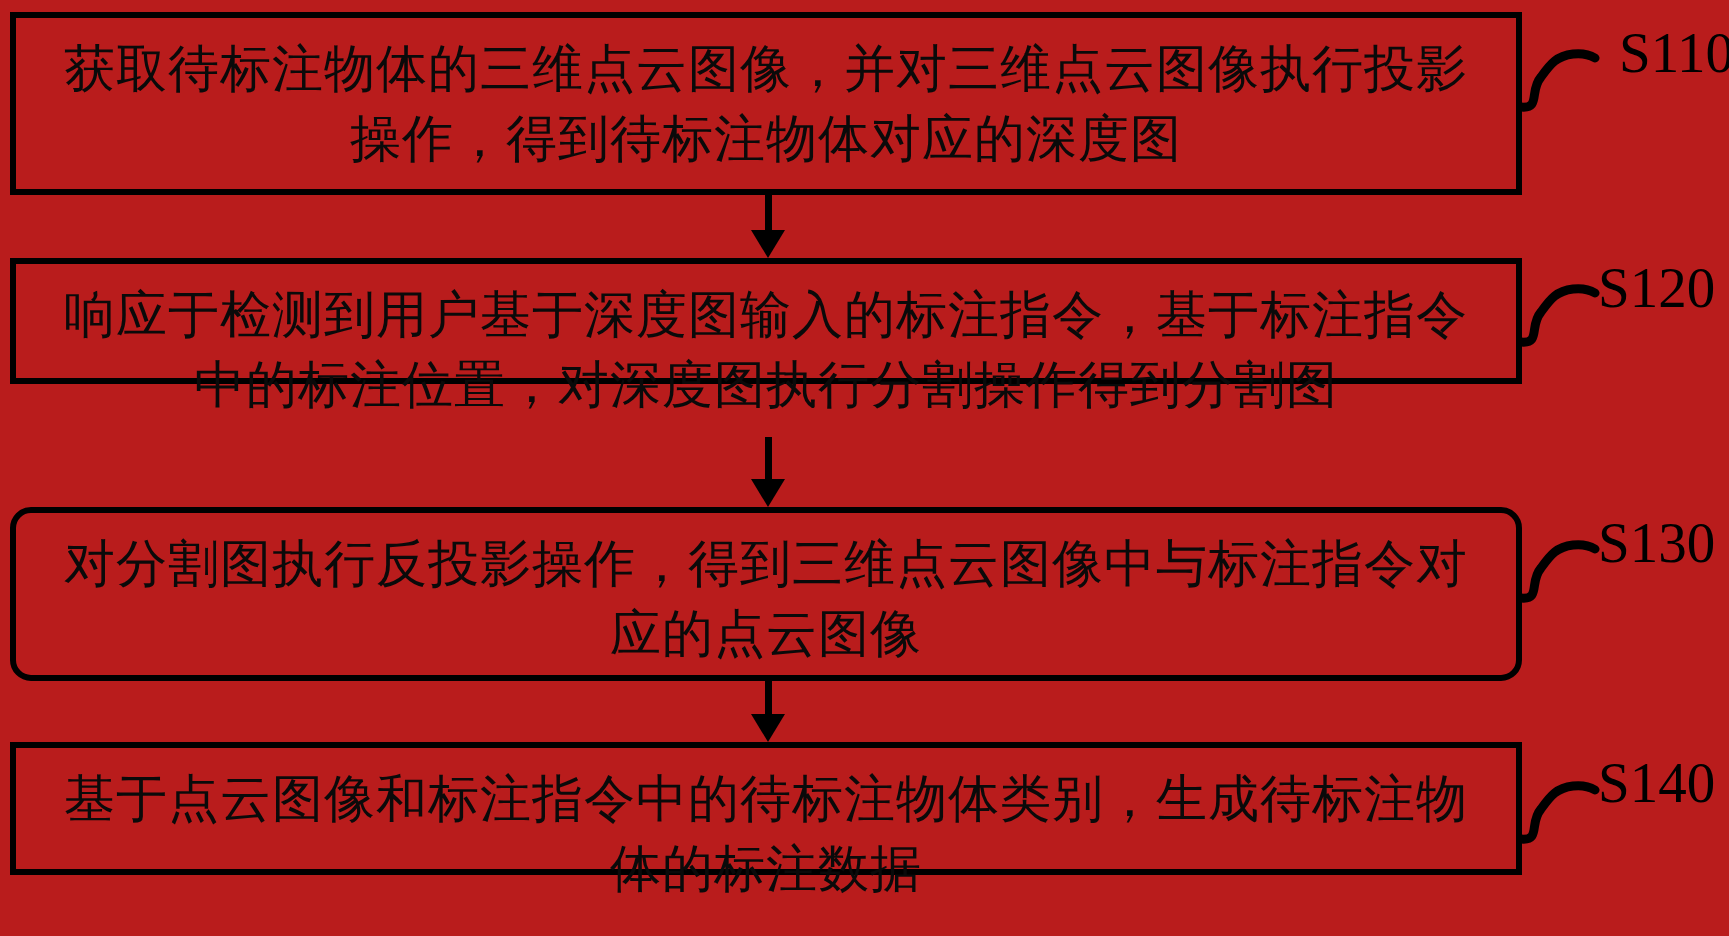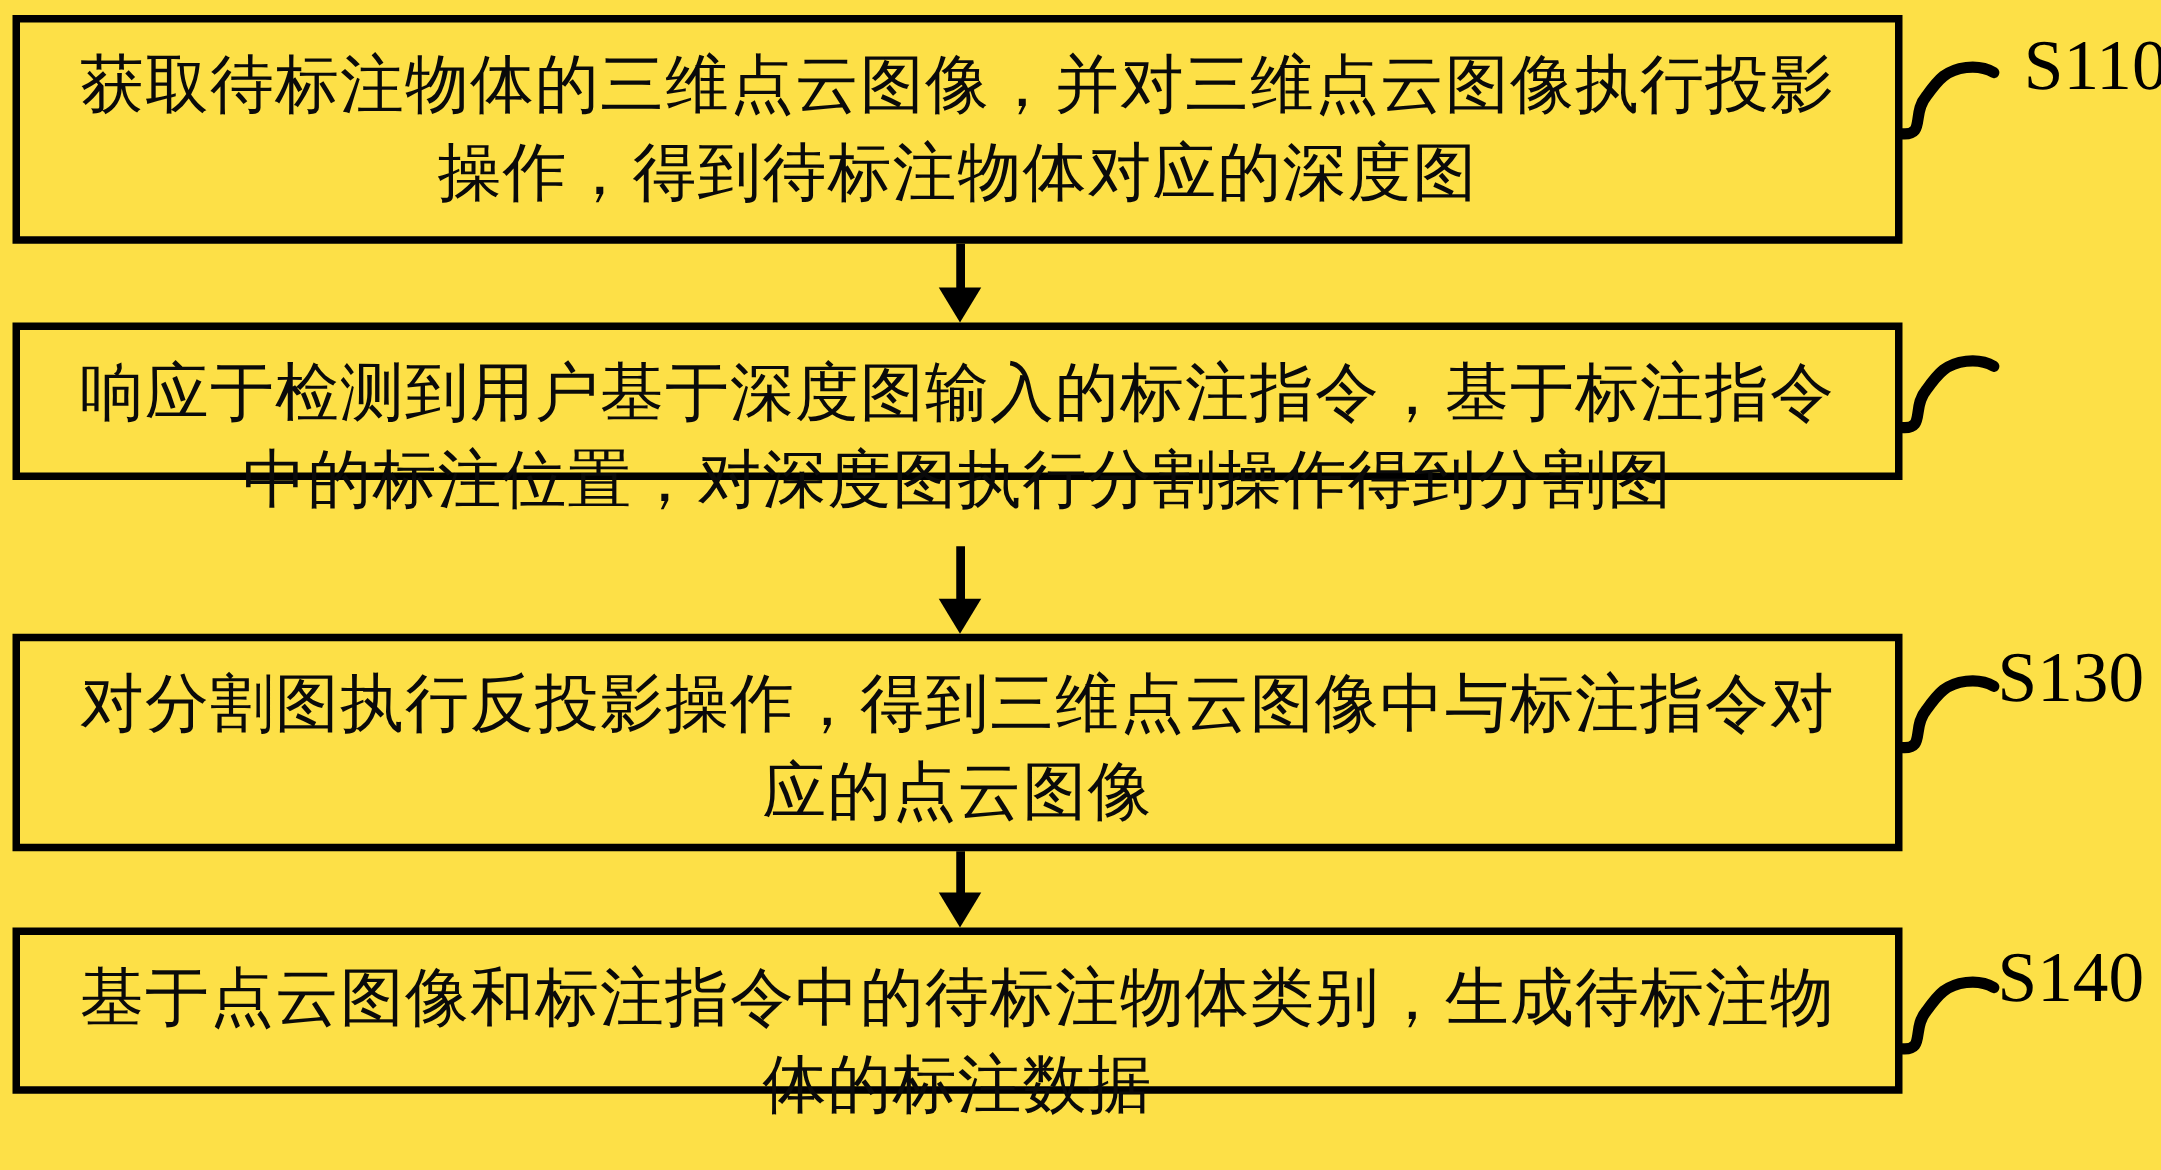--- a/index.html
+++ b/index.html
@@ -4,41 +4,41 @@
 <style>
   html, body {
     margin: 0;
     padding: 0;
     background: #ffffff;
   }
   #canvas {
     position: relative;
     width: 1729px;
     height: 936px;
-    background: #fde047;
+    background: #b91c1c;
     overflow: hidden;
     font-family: "Liberation Serif", "DejaVu Serif", serif;
   }
   .flow-box {
     position: absolute;
     left: 10px;
     width: 1512px;
     border: 6px solid #000000;
     box-sizing: border-box;
     display: block;
     text-align: center;
     font-size: 51px;
     line-height: 70px;
     color: #0a0a0a;
     padding: 16px 28px 0 28px;
     letter-spacing: 1px;
   }
   #box1 { top: 12px;  height: 183px; }
   #box2 { top: 258px; height: 126px; }
-  #box3 { top: 507px; height: 174px; }
+  #box3 { top: 507px; height: 174px; border-radius: 21px; }
   #box4 { top: 742px; height: 133px; }
 
   .arrow-shaft {
     position: absolute;
     left: 765px;
     width: 7px;
     background: #000000;
   }
   #shaft1 { top: 195px; height: 37px; }
   #shaft2 { top: 437px; height: 44px; }
@@ -112,18 +112,19 @@
   </svg>
   <svg class="connector" id="curve3" viewBox="0 0 82 66">
     <path d="M 2,60 C 22,62 10,44 22,30 C 32,16 38,9 54,7 C 63,6 71,8 76,11" fill="none" stroke="#000000" stroke-width="9" stroke-linecap="round"></path>
   </svg>
   <svg class="connector" id="curve4" viewBox="0 0 82 66">
     <path d="M 2,60 C 22,62 10,44 22,30 C 32,16 38,9 54,7 C 63,6 71,8 76,11" fill="none" stroke="#000000" stroke-width="9" stroke-linecap="round"></path>
   </svg>
 
   <div class="step-label" id="label1">S110</div>
 
+  <div class="step-label" id="label2">S120</div>
 
   <div class="step-label" id="label3">S130</div>
 
   <div class="step-label" id="label4">S140</div>
 
 </div>
 
 </body></html>

